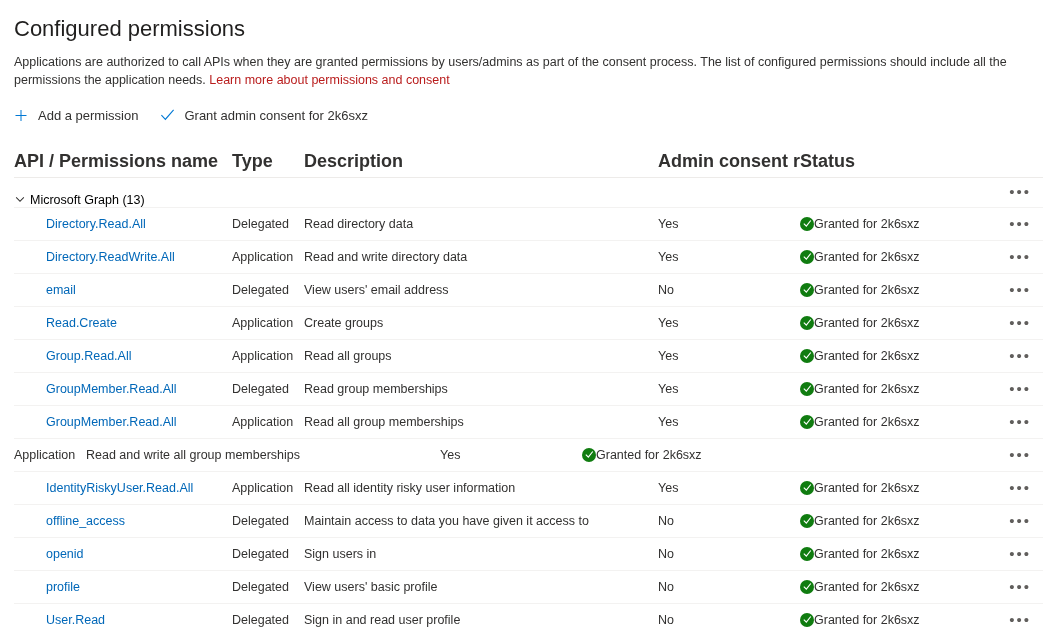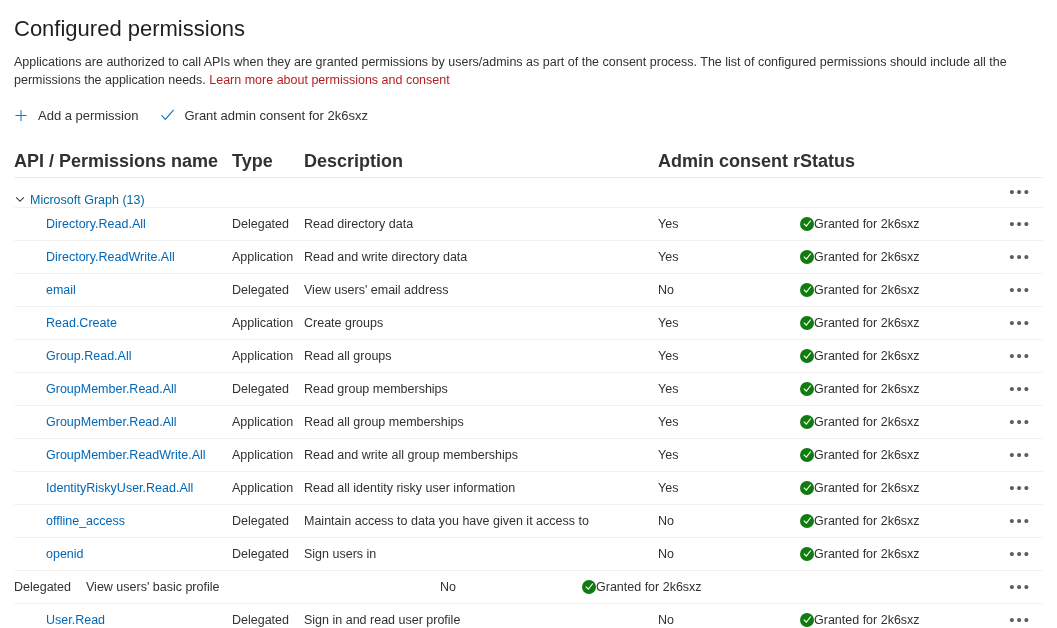--- a/index.html
+++ b/index.html
@@ -93,21 +93,21 @@
   .c-type   { width: 72px;  flex: 0 0 72px; }
   .c-desc   { width: 354px; flex: 0 0 354px; }
   .c-admin  { width: 142px; flex: 0 0 142px; }
   .c-status { width: 190px; flex: 0 0 190px; }
   .c-menu   { flex: 1 1 auto; text-align: right; padding-right: 10px; }
   .thead .c-admin { overflow: hidden; white-space: nowrap; }
   .group-name {
     display: flex;
     align-items: center;
     gap: 4px;
-    color: #0369a1;
+    color: #000000;
     cursor: pointer;
     margin-top: 16px;
   }
   .group-name .chev {
     width: 12px;
     height: 12px;
     display: inline-block;
     color: #323130;
   }
   .group-name .chev svg { display: block; }
@@ -353,23 +353,20 @@
         </span>
         <span>Granted for 2k6sxz</span>
       </span>
     </div>
     <div class="c-menu">
       <span class="ellipsis">•••</span>
     </div>
   </div>
 
   <div class="row">
-    <div class="c-name">
-      <span class="perm-link">GroupMember.ReadWrite.All</span>
-    </div>
     <div class="c-type">Application</div>
     <div class="c-desc">Read and write all group memberships</div>
     <div class="c-admin">Yes</div>
     <div class="c-status">
       <span class="status-cell">
         <span class="check-circle">
           <svg width="9" height="8" viewBox="0 0 9 8">
                   <path d="M8.2.8L3.4 6.9.4 4.1l.8-.9 2.1 2L7.3.2z" fill="#ffffff"></path>
                 </svg>
         </span>
@@ -441,20 +438,23 @@
         </span>
         <span>Granted for 2k6sxz</span>
       </span>
     </div>
     <div class="c-menu">
       <span class="ellipsis">•••</span>
     </div>
   </div>
 
   <div class="row">
+    <div class="c-name">
+      <span class="perm-link">profile</span>
+    </div>
     <div class="c-type">Delegated</div>
     <div class="c-desc">View users' basic profile</div>
     <div class="c-admin">No</div>
     <div class="c-status">
       <span class="status-cell">
         <span class="check-circle">
           <svg width="9" height="8" viewBox="0 0 9 8">
                   <path d="M8.2.8L3.4 6.9.4 4.1l.8-.9 2.1 2L7.3.2z" fill="#ffffff"></path>
                 </svg>
         </span>

